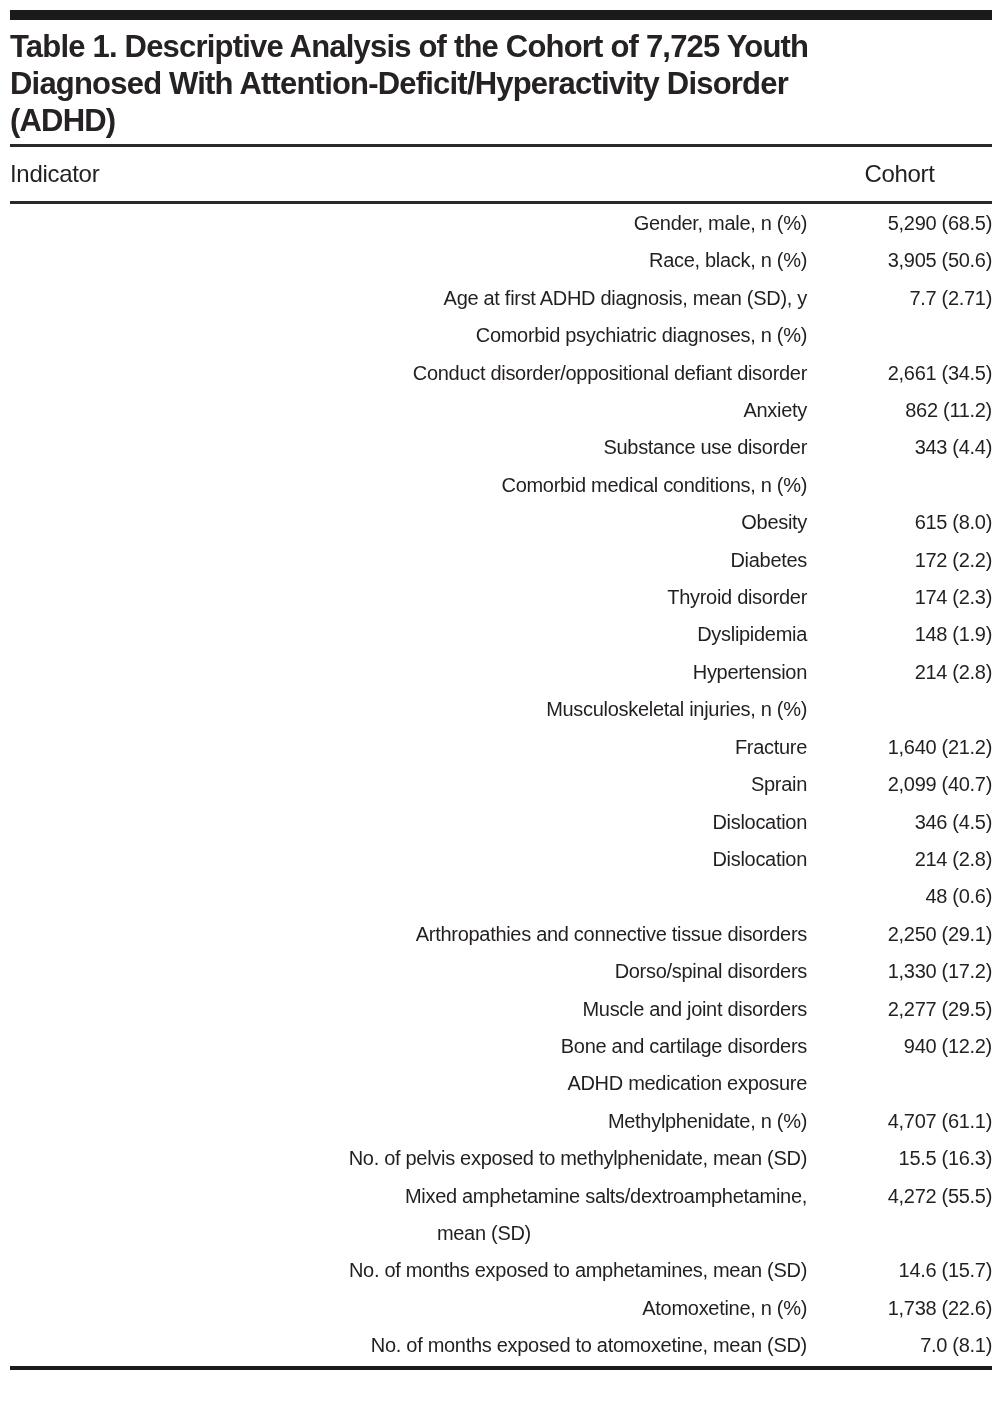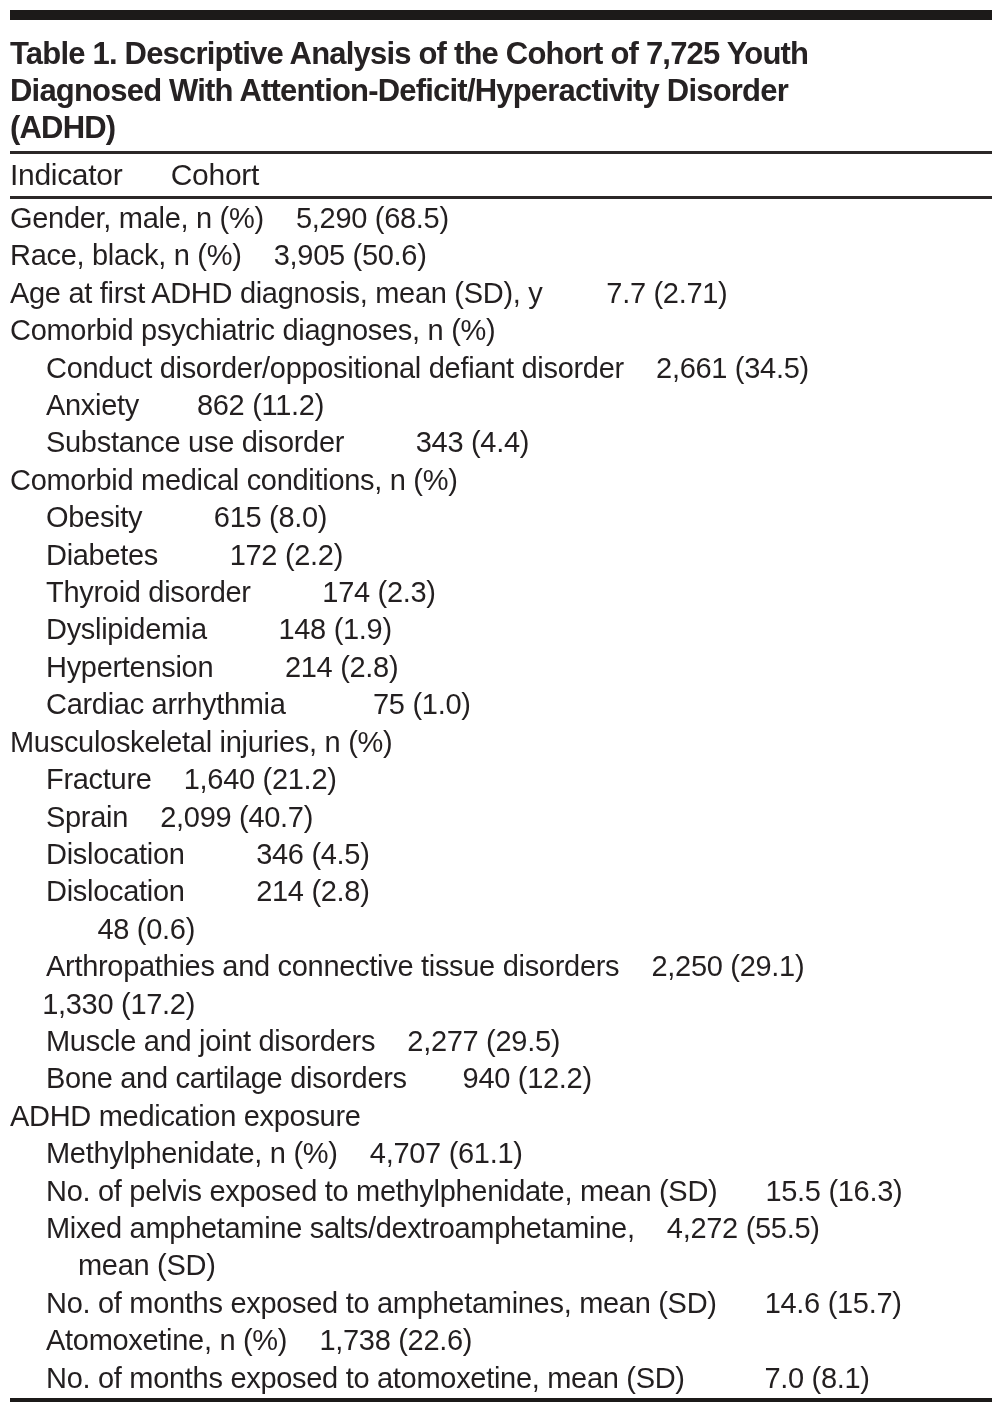--- a/index.html
+++ b/index.html
@@ -12,48 +12,49 @@
     background: #ffffff;
     font-family: "Liberation Sans", sans-serif;
     color: #231f20;
     overflow: hidden;
   }
   .top-bar {
     height: 10px;
     background: #1c1a19;
   }
   .title {
-    margin-top: 15px;
+    margin-top: 8px;
     font-size: 31px;
     font-weight: bold;
     line-height: 37px;
     letter-spacing: -0.8px;
     color: #262223;
   }
   .title .tline { white-space: nowrap; }
   .rule { background: #2b2827; }
   .rule-title  { height: 3px; margin-top: 5px; }
   .rule-header { height: 3px; }
   .rule-bottom { height: 4px; margin-top: 1px; background: #1c1a19; }
   .header-row {
     display: flex;
+    justify-content: space-between;
     align-items: center;
-    height: 42px;
-    font-size: 30px;
+    height: 54px;
+    font-size: 24px;
     letter-spacing: -0.3px;
   }
   .header-row .col-cohort {
     width: 185px;
     text-align: center;
   }
   .rows { padding-top: 1px; }
   .row {
     display: flex;
-    justify-content: flex-start;
-    font-size: 29px;
+    justify-content: flex-end;
+    font-size: 20px;
     line-height: 37.4px;
     letter-spacing: -0.3px;
   }
   .row .label { white-space: nowrap; }
   .row .label.indent-1 { padding-left: 36px; }
   .row .label .label-cont { padding-left: 32px; white-space: nowrap; }
   .row .value {
     text-align: right;
     min-width: 185px;
     white-space: nowrap;
@@ -128,24 +129,20 @@
       </div>
       <div class="row">
         <div class="label indent-1">Dyslipidemia</div>
         <div class="value">148 (1.9)</div>
       </div>
       <div class="row">
         <div class="label indent-1">Hypertension</div>
         <div class="value">214 (2.8)</div>
       </div>
       <div class="row">
-        <div class="label indent-1">Cardiac arrhythmia</div>
-        <div class="value">75 (1.0)</div>
-      </div>
-      <div class="row">
         <div class="label indent-0">Musculoskeletal injuries, n (%)</div>
         <div class="value"></div>
       </div>
       <div class="row">
         <div class="label indent-1">Fracture</div>
         <div class="value">1,640 (21.2)</div>
       </div>
       <div class="row">
         <div class="label indent-1">Sprain</div>
         <div class="value">2,099 (40.7)</div>
@@ -159,20 +156,21 @@
         <div class="value">214 (2.8)</div>
       </div>
       <div class="row">
         <div class="value">48 (0.6)</div>
       </div>
       <div class="row">
         <div class="label indent-1">Arthropathies and connective tissue disorders</div>
         <div class="value">2,250 (29.1)</div>
       </div>
       <div class="row">
+        <div class="label indent-1">Dorso/spinal disorders</div>
         <div class="value">1,330 (17.2)</div>
       </div>
       <div class="row">
         <div class="label indent-1">Muscle and joint disorders</div>
         <div class="value">2,277 (29.5)</div>
       </div>
       <div class="row">
         <div class="label indent-1">Bone and cartilage disorders</div>
         <div class="value">940 (12.2)</div>
       </div>

